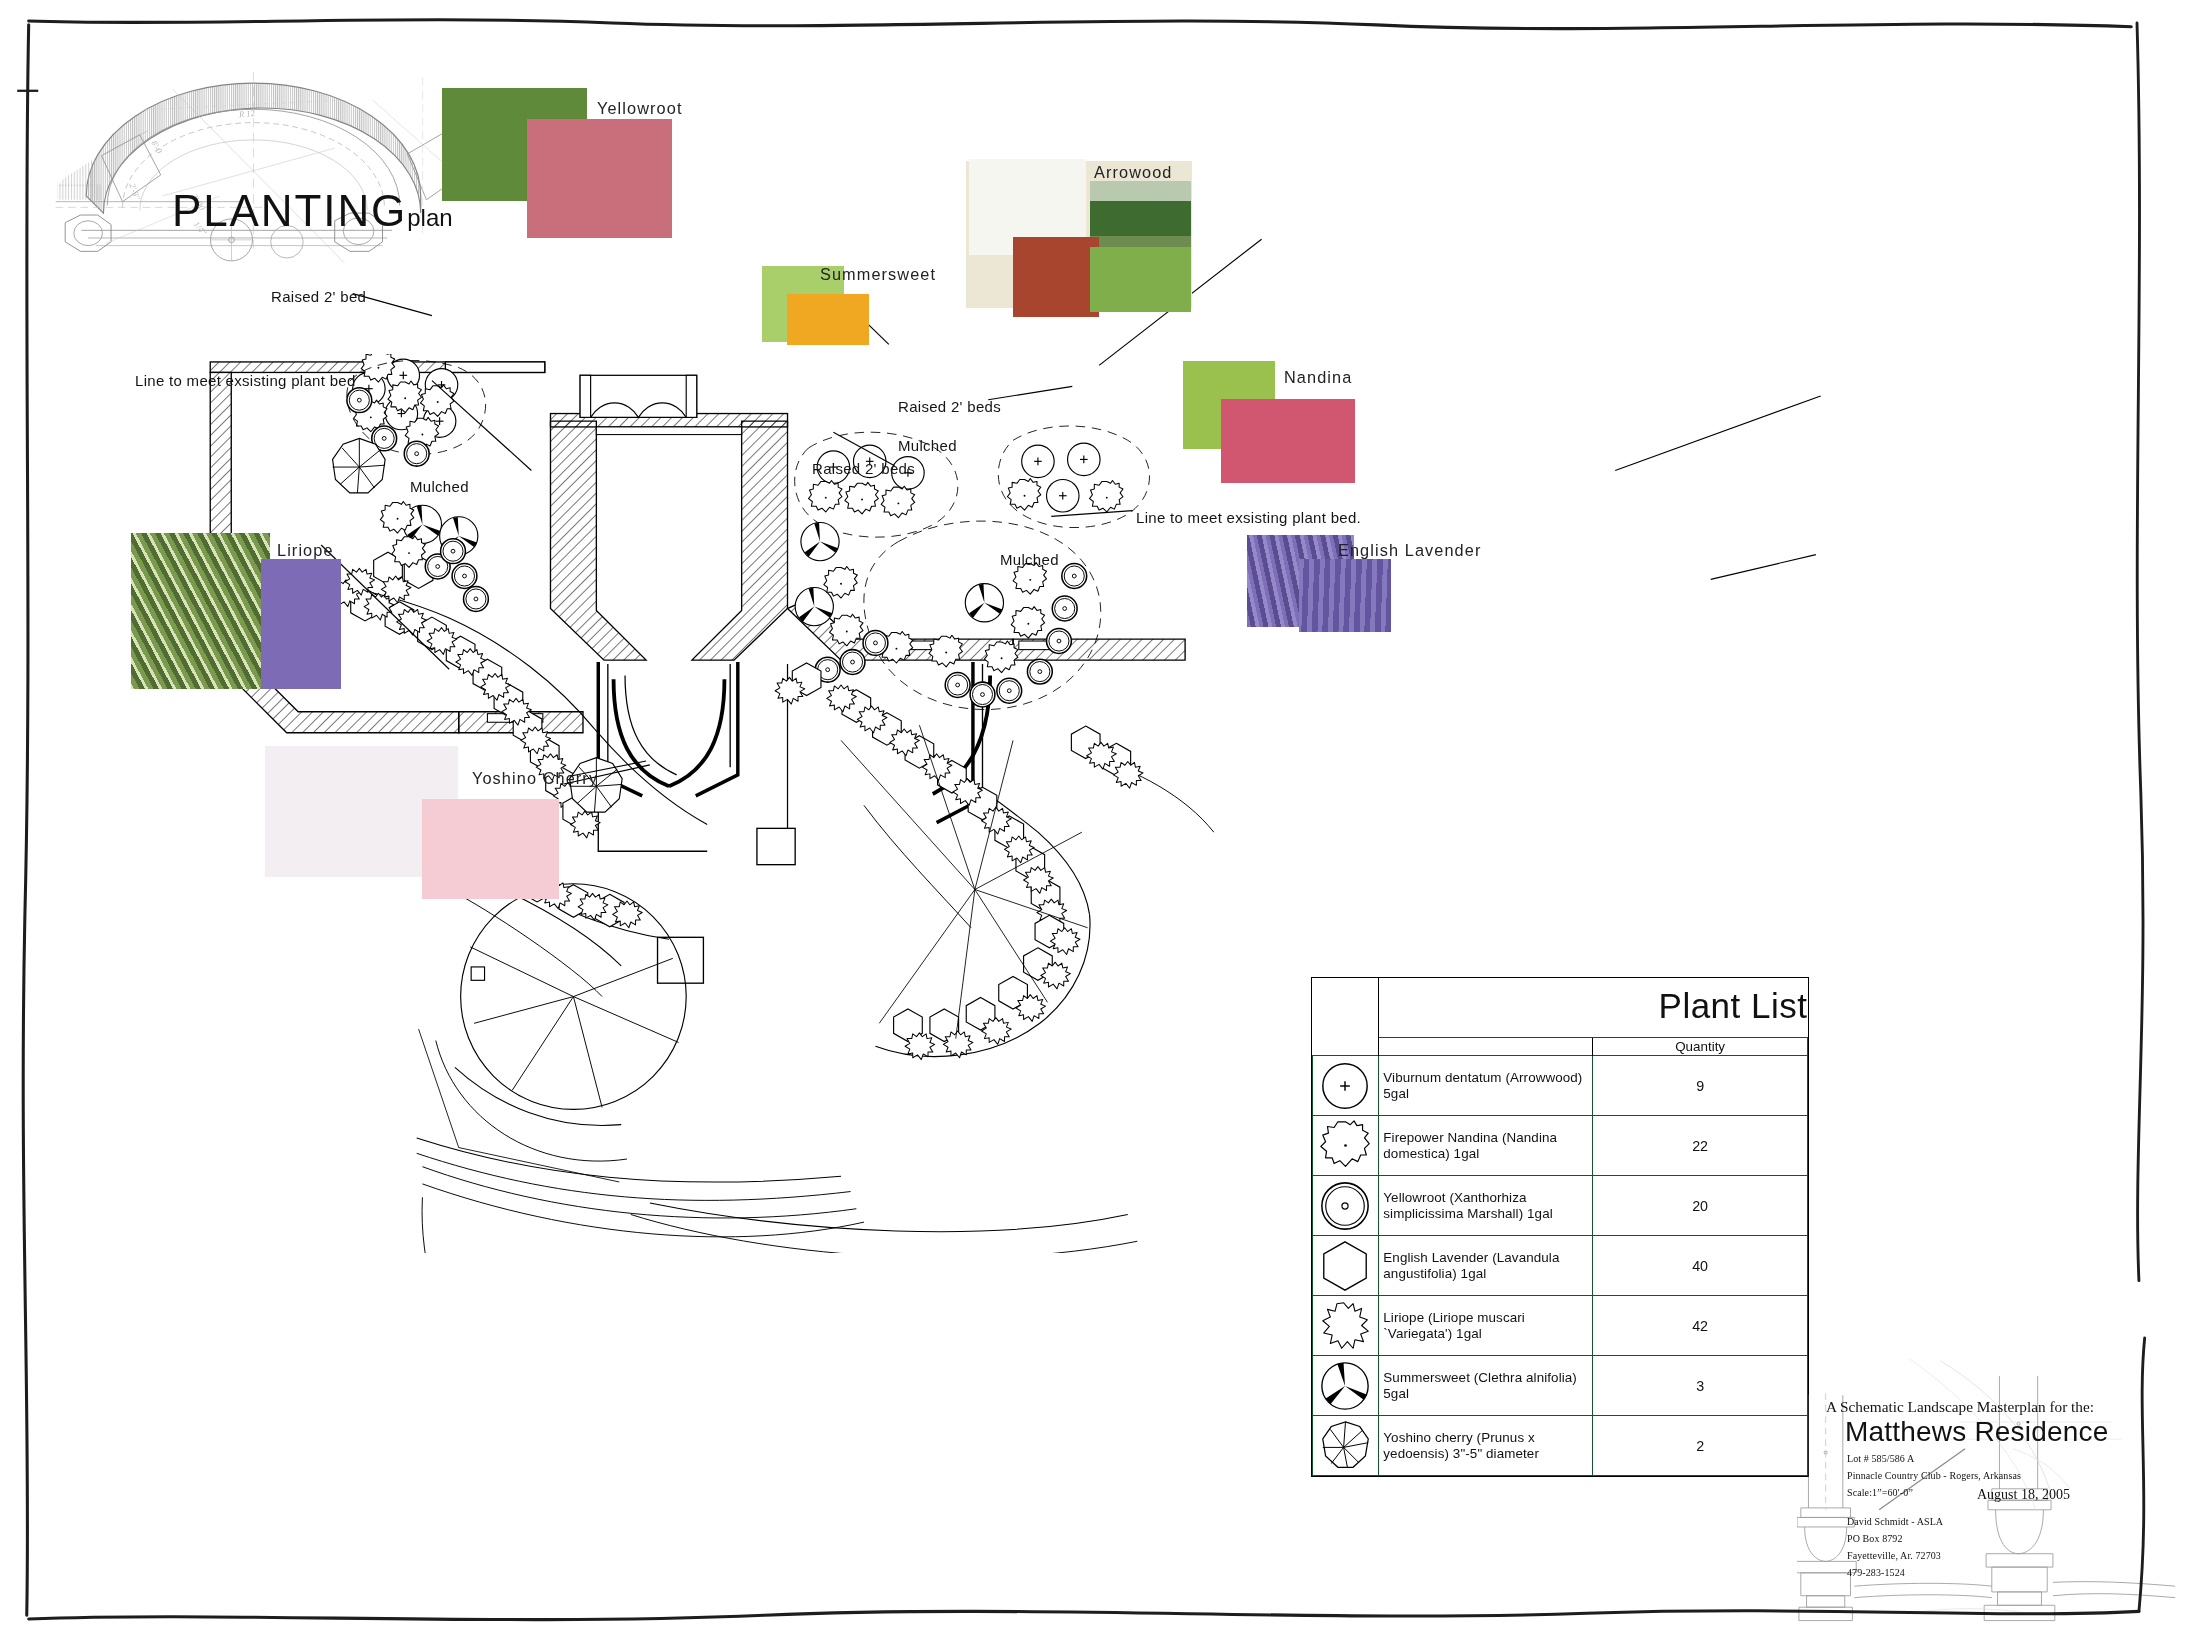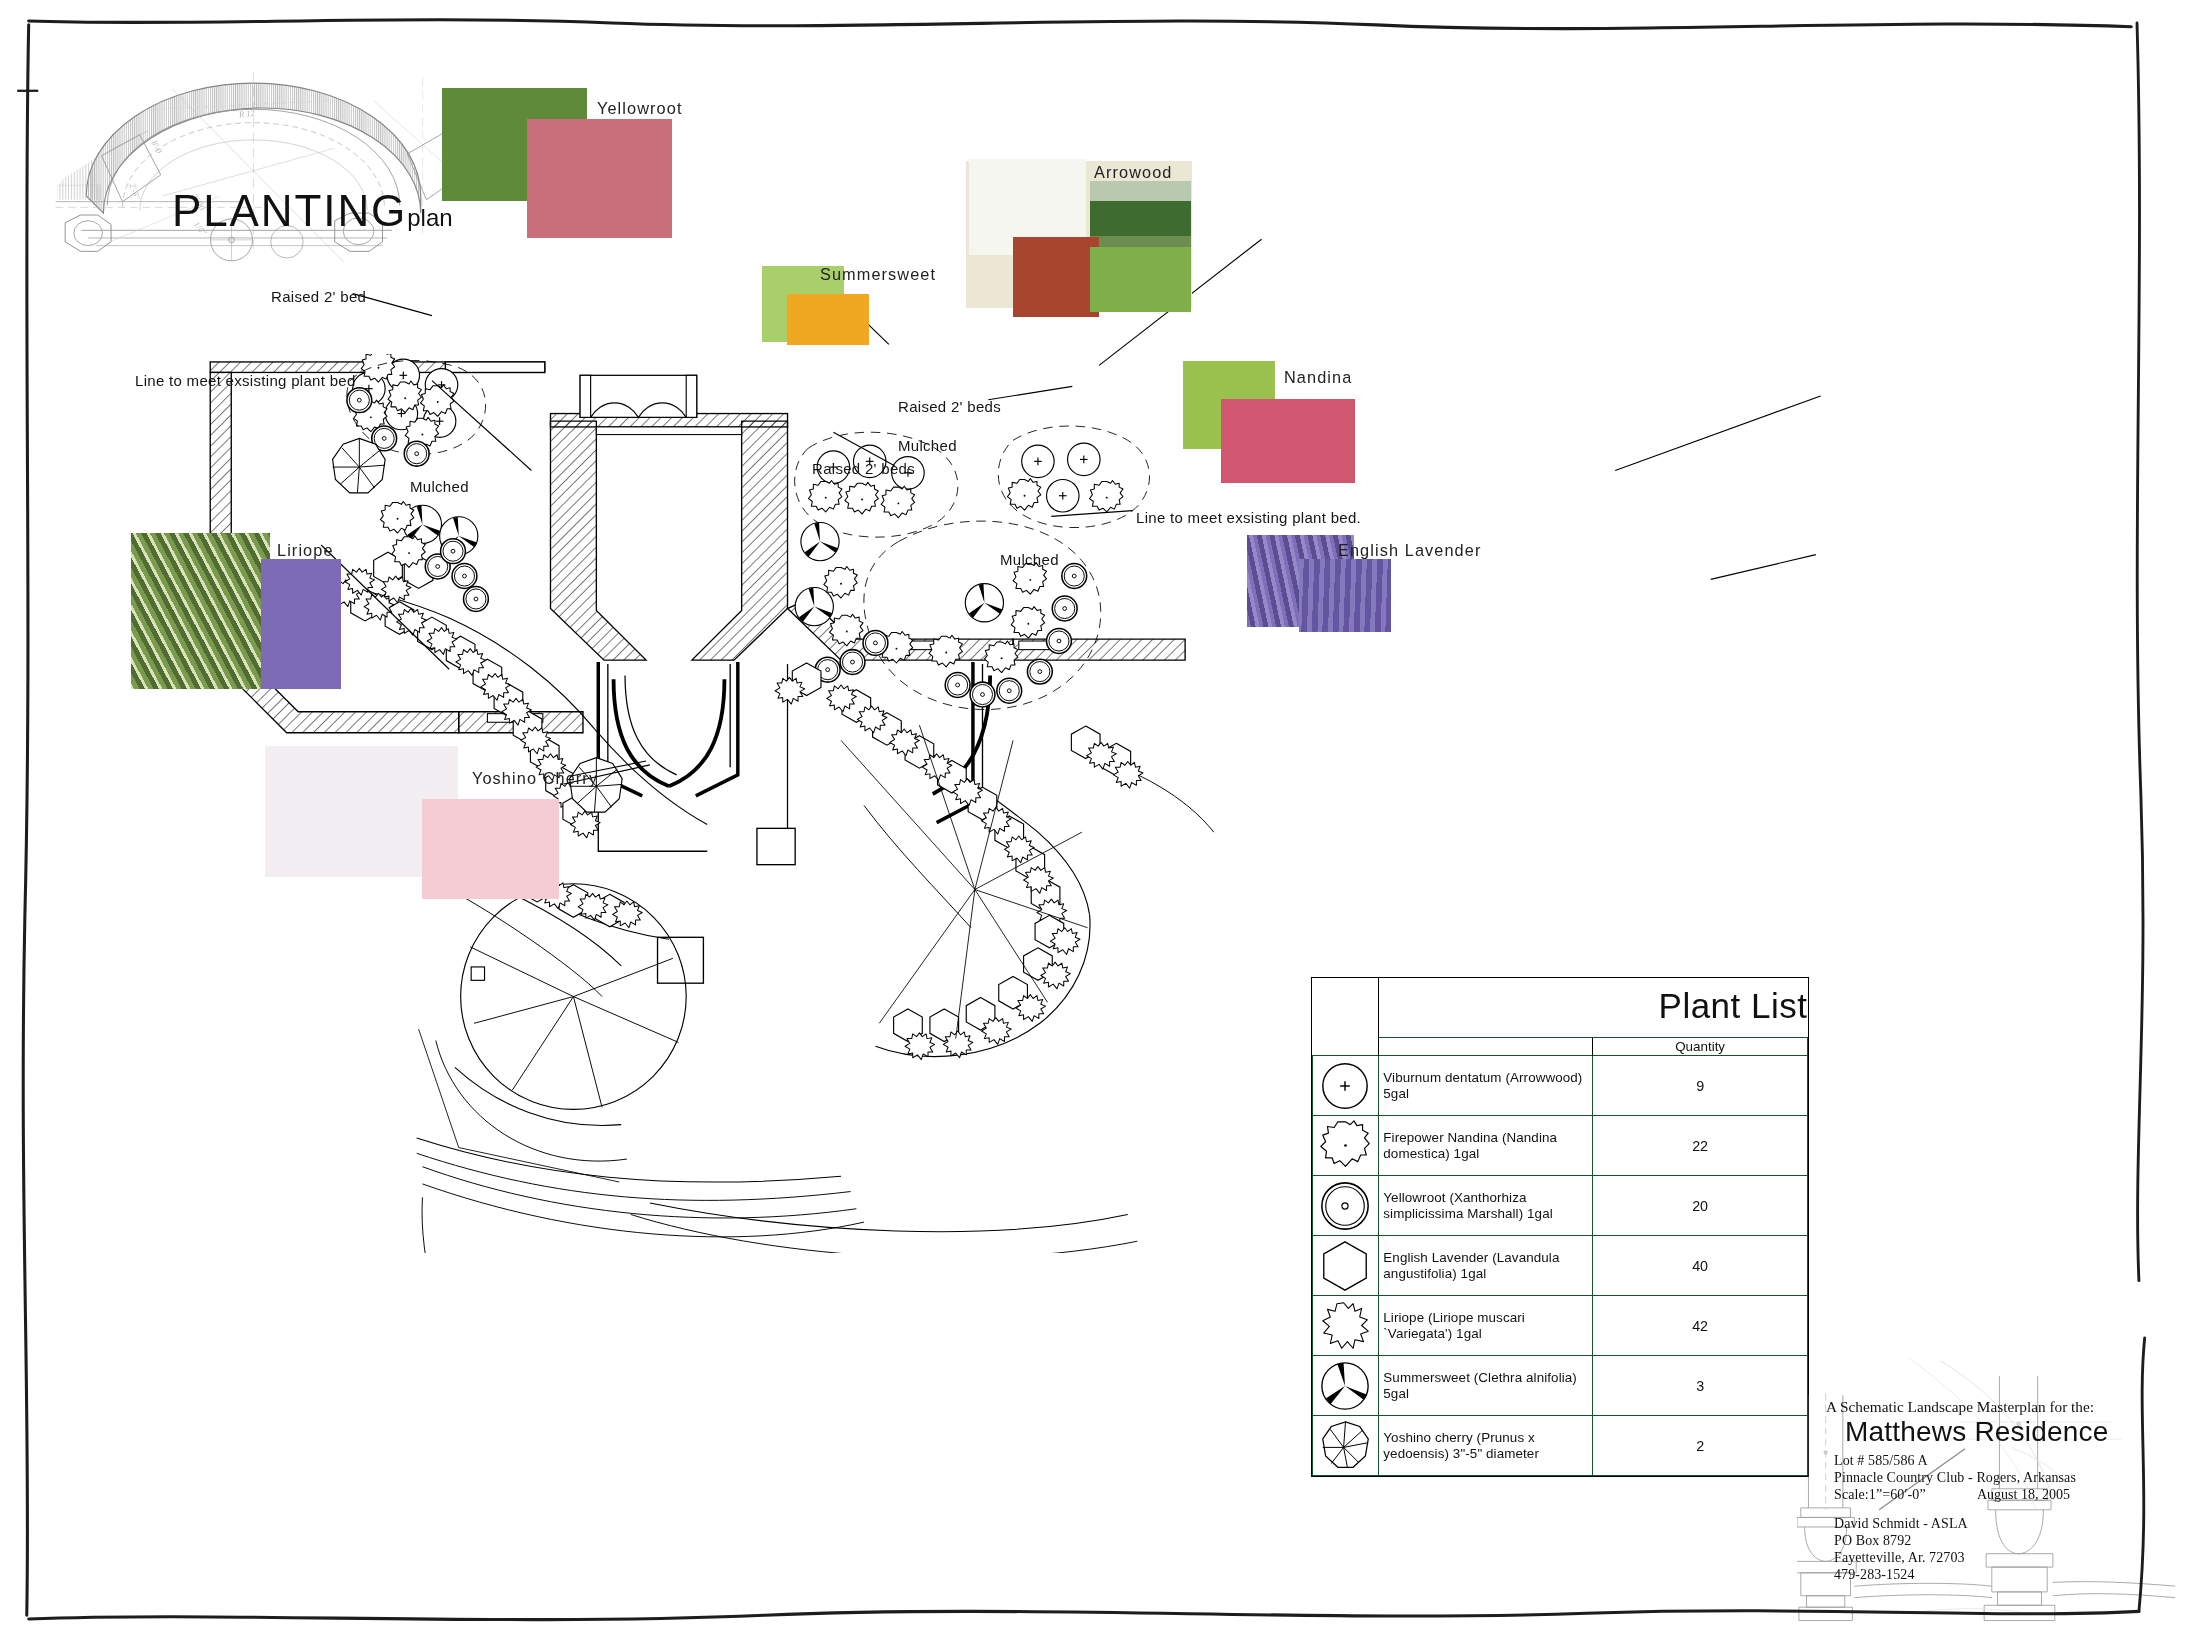--- a/index.html
+++ b/index.html
@@ -47,21 +47,21 @@
   #pl-qty-head{font-size:13.4px;text-align:center;font-weight:400;padding:1px 0 1.9px 0 !important;color:#111;}
   .sym-svg{display:block;margin:0 auto;}
 
   
   #title-block{position:absolute;left:1797px;top:1357px;width:382px;height:268px;}
   #tb-sketch{position:absolute;inset:0;opacity:.55;}
   #tb-text{position:absolute;left:0;top:0;width:382px;}
   .tb-l1{position:absolute;left:29px;top:41px;font-family:"Liberation Serif",serif;
          font-size:15.3px;color:#111;white-space:nowrap;}
   .tb-l2{position:absolute;left:48px;top:59px;font-size:28px;color:#111;white-space:nowrap;letter-spacing:0.2px;}
-  .tb-ser{position:absolute;left:37px;font-family:"Liberation Serif",serif;font-size:14px;
+  .tb-ser{position:absolute;left:50px;font-family:"Liberation Serif",serif;font-size:10px;
           color:#111;white-space:nowrap;letter-spacing:0.1px;}
   .tb-date{position:absolute;font-family:"Liberation Serif",serif;font-size:14px;color:#111;white-space:nowrap;}
 </style>
 </head>
 <body>
 
 <svg id="sheet-border" viewBox="0 0 2304 1728" preserveAspectRatio="none">
   <path d="M30,22 C200,28 420,15 640,24 C900,34 1180,14 1440,26 C1700,38 1960,18 2230,28" fill="none" stroke="#1d1d1d" stroke-width="3.2" stroke-linecap="round"></path>
   <path d="M2236,24 C2244,300 2230,560 2240,830 C2248,1060 2232,1200 2238,1340" fill="none" stroke="#1d1d1d" stroke-width="3" stroke-linecap="round"></path>
   <path d="M30,26 C24,330 34,640 26,960 C20,1250 32,1470 28,1690" fill="none" stroke="#1d1d1d" stroke-width="3.2" stroke-linecap="round"></path>

